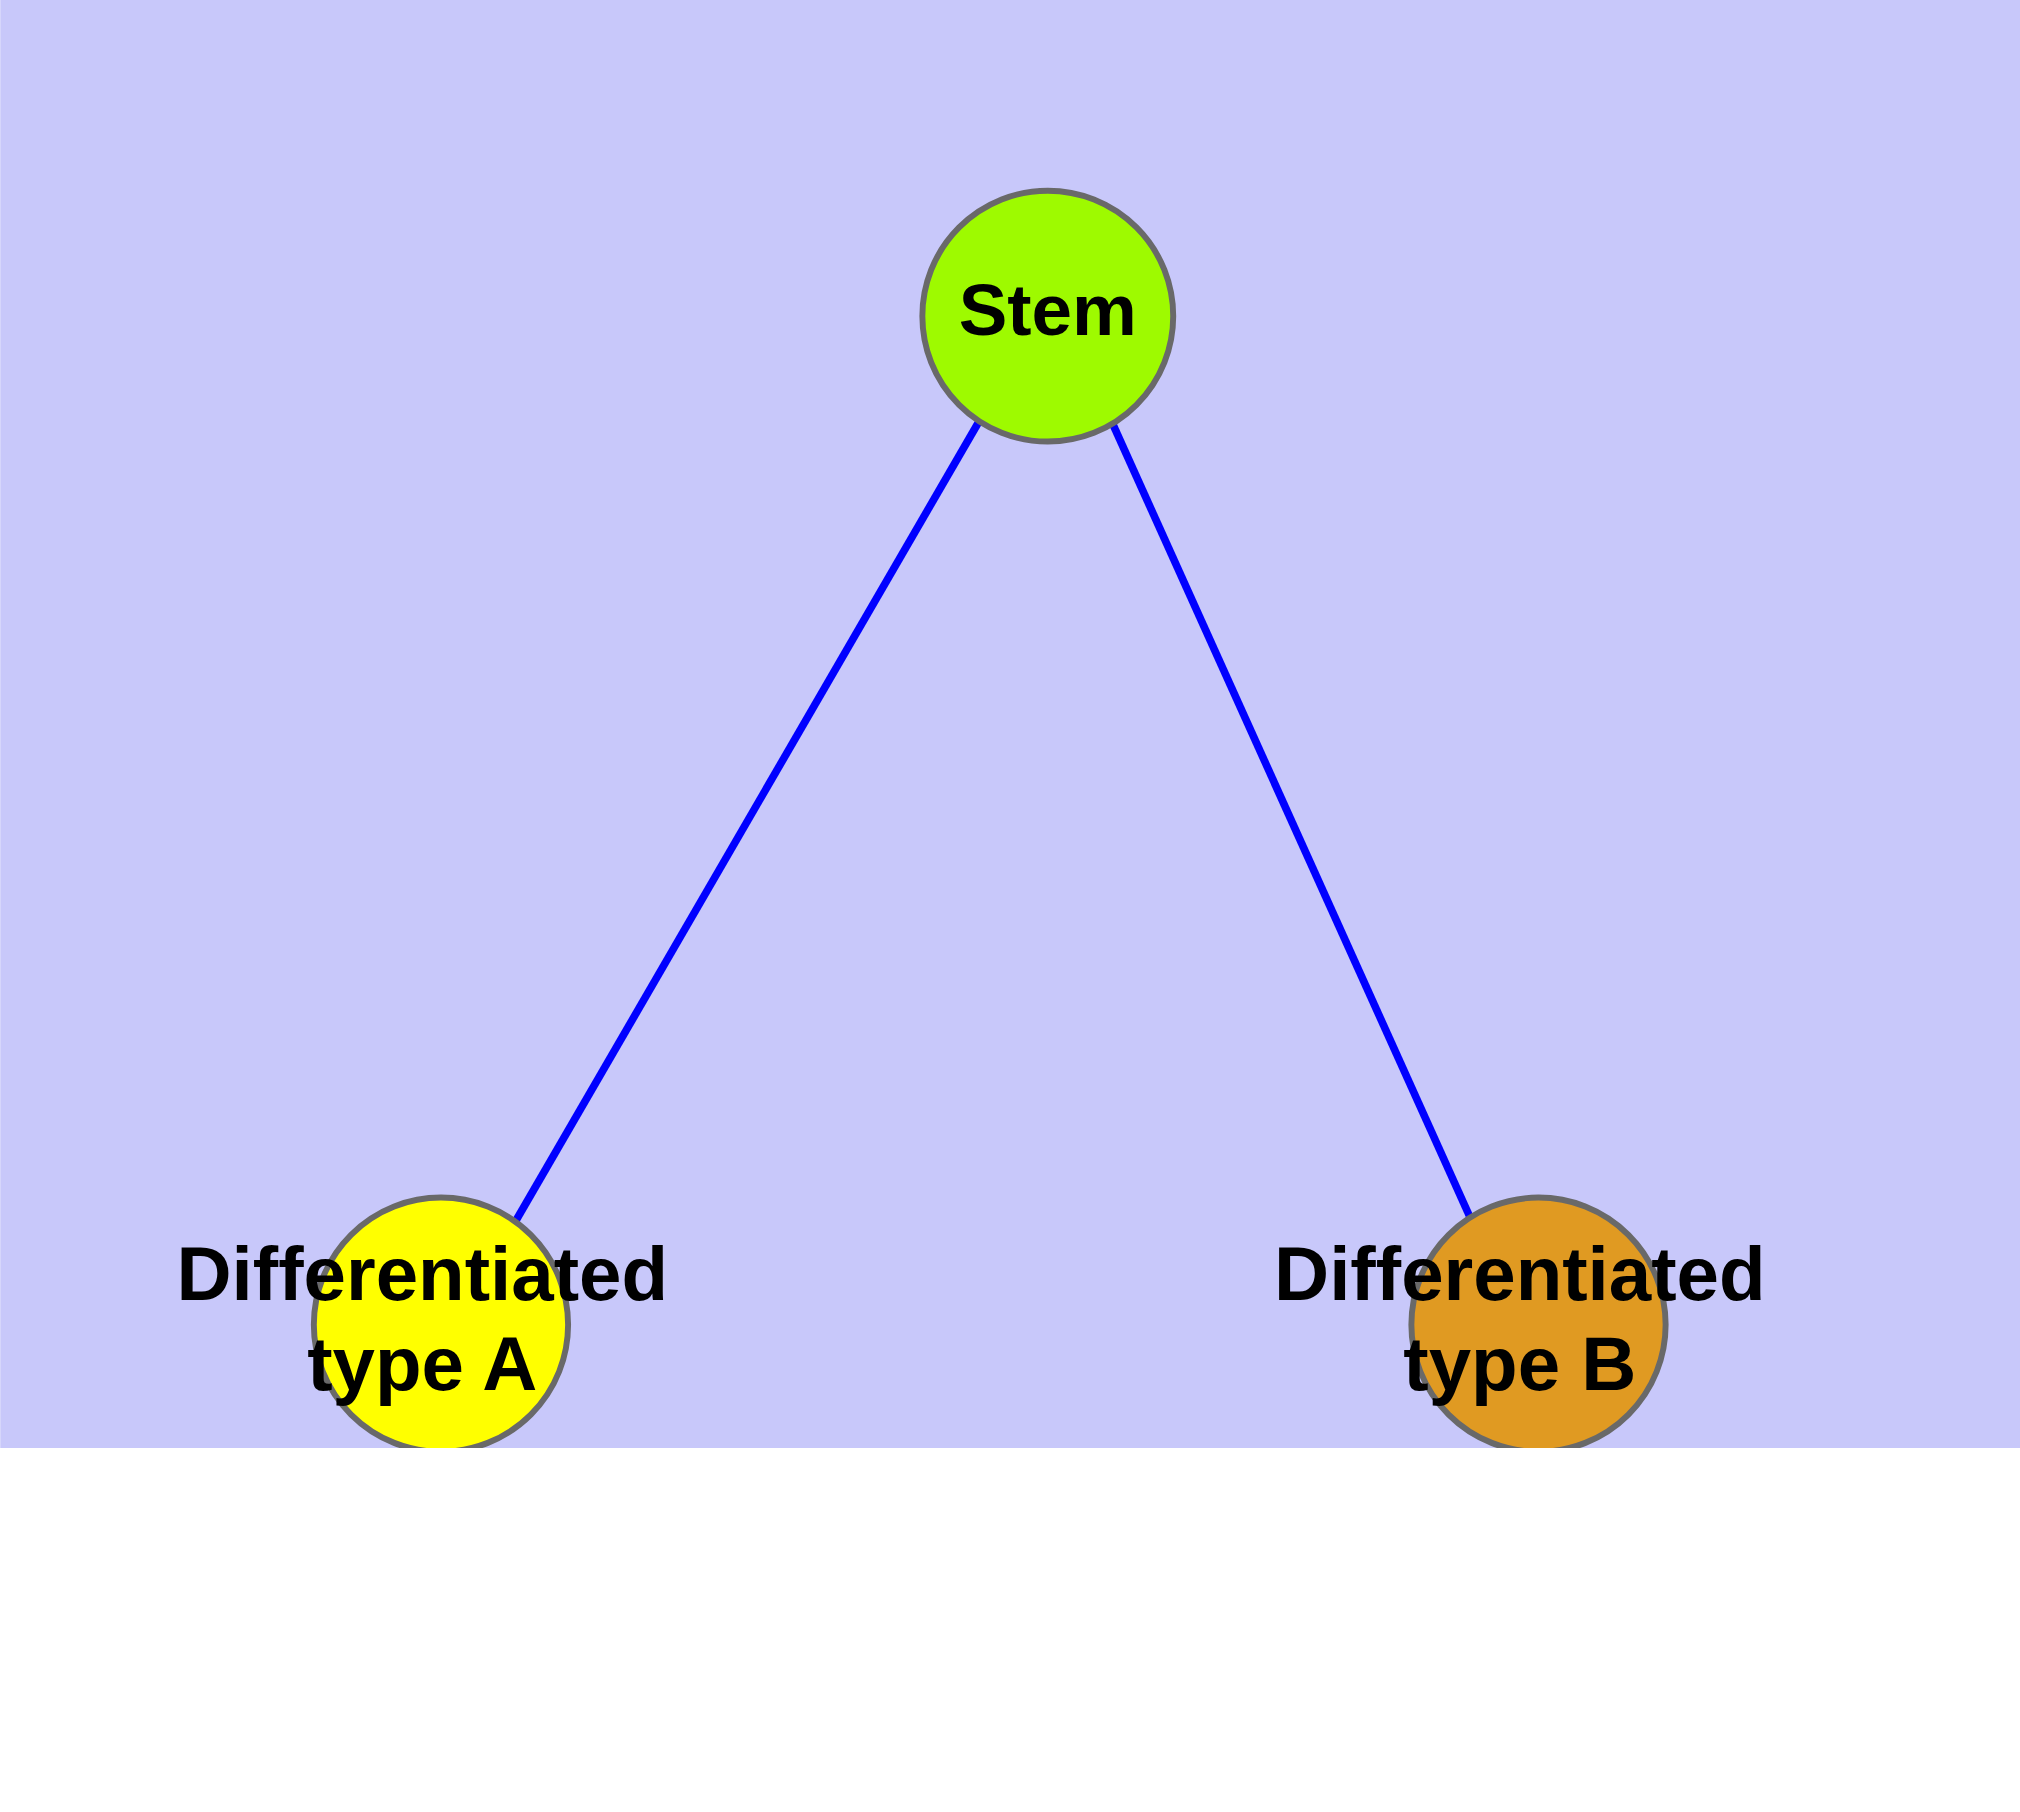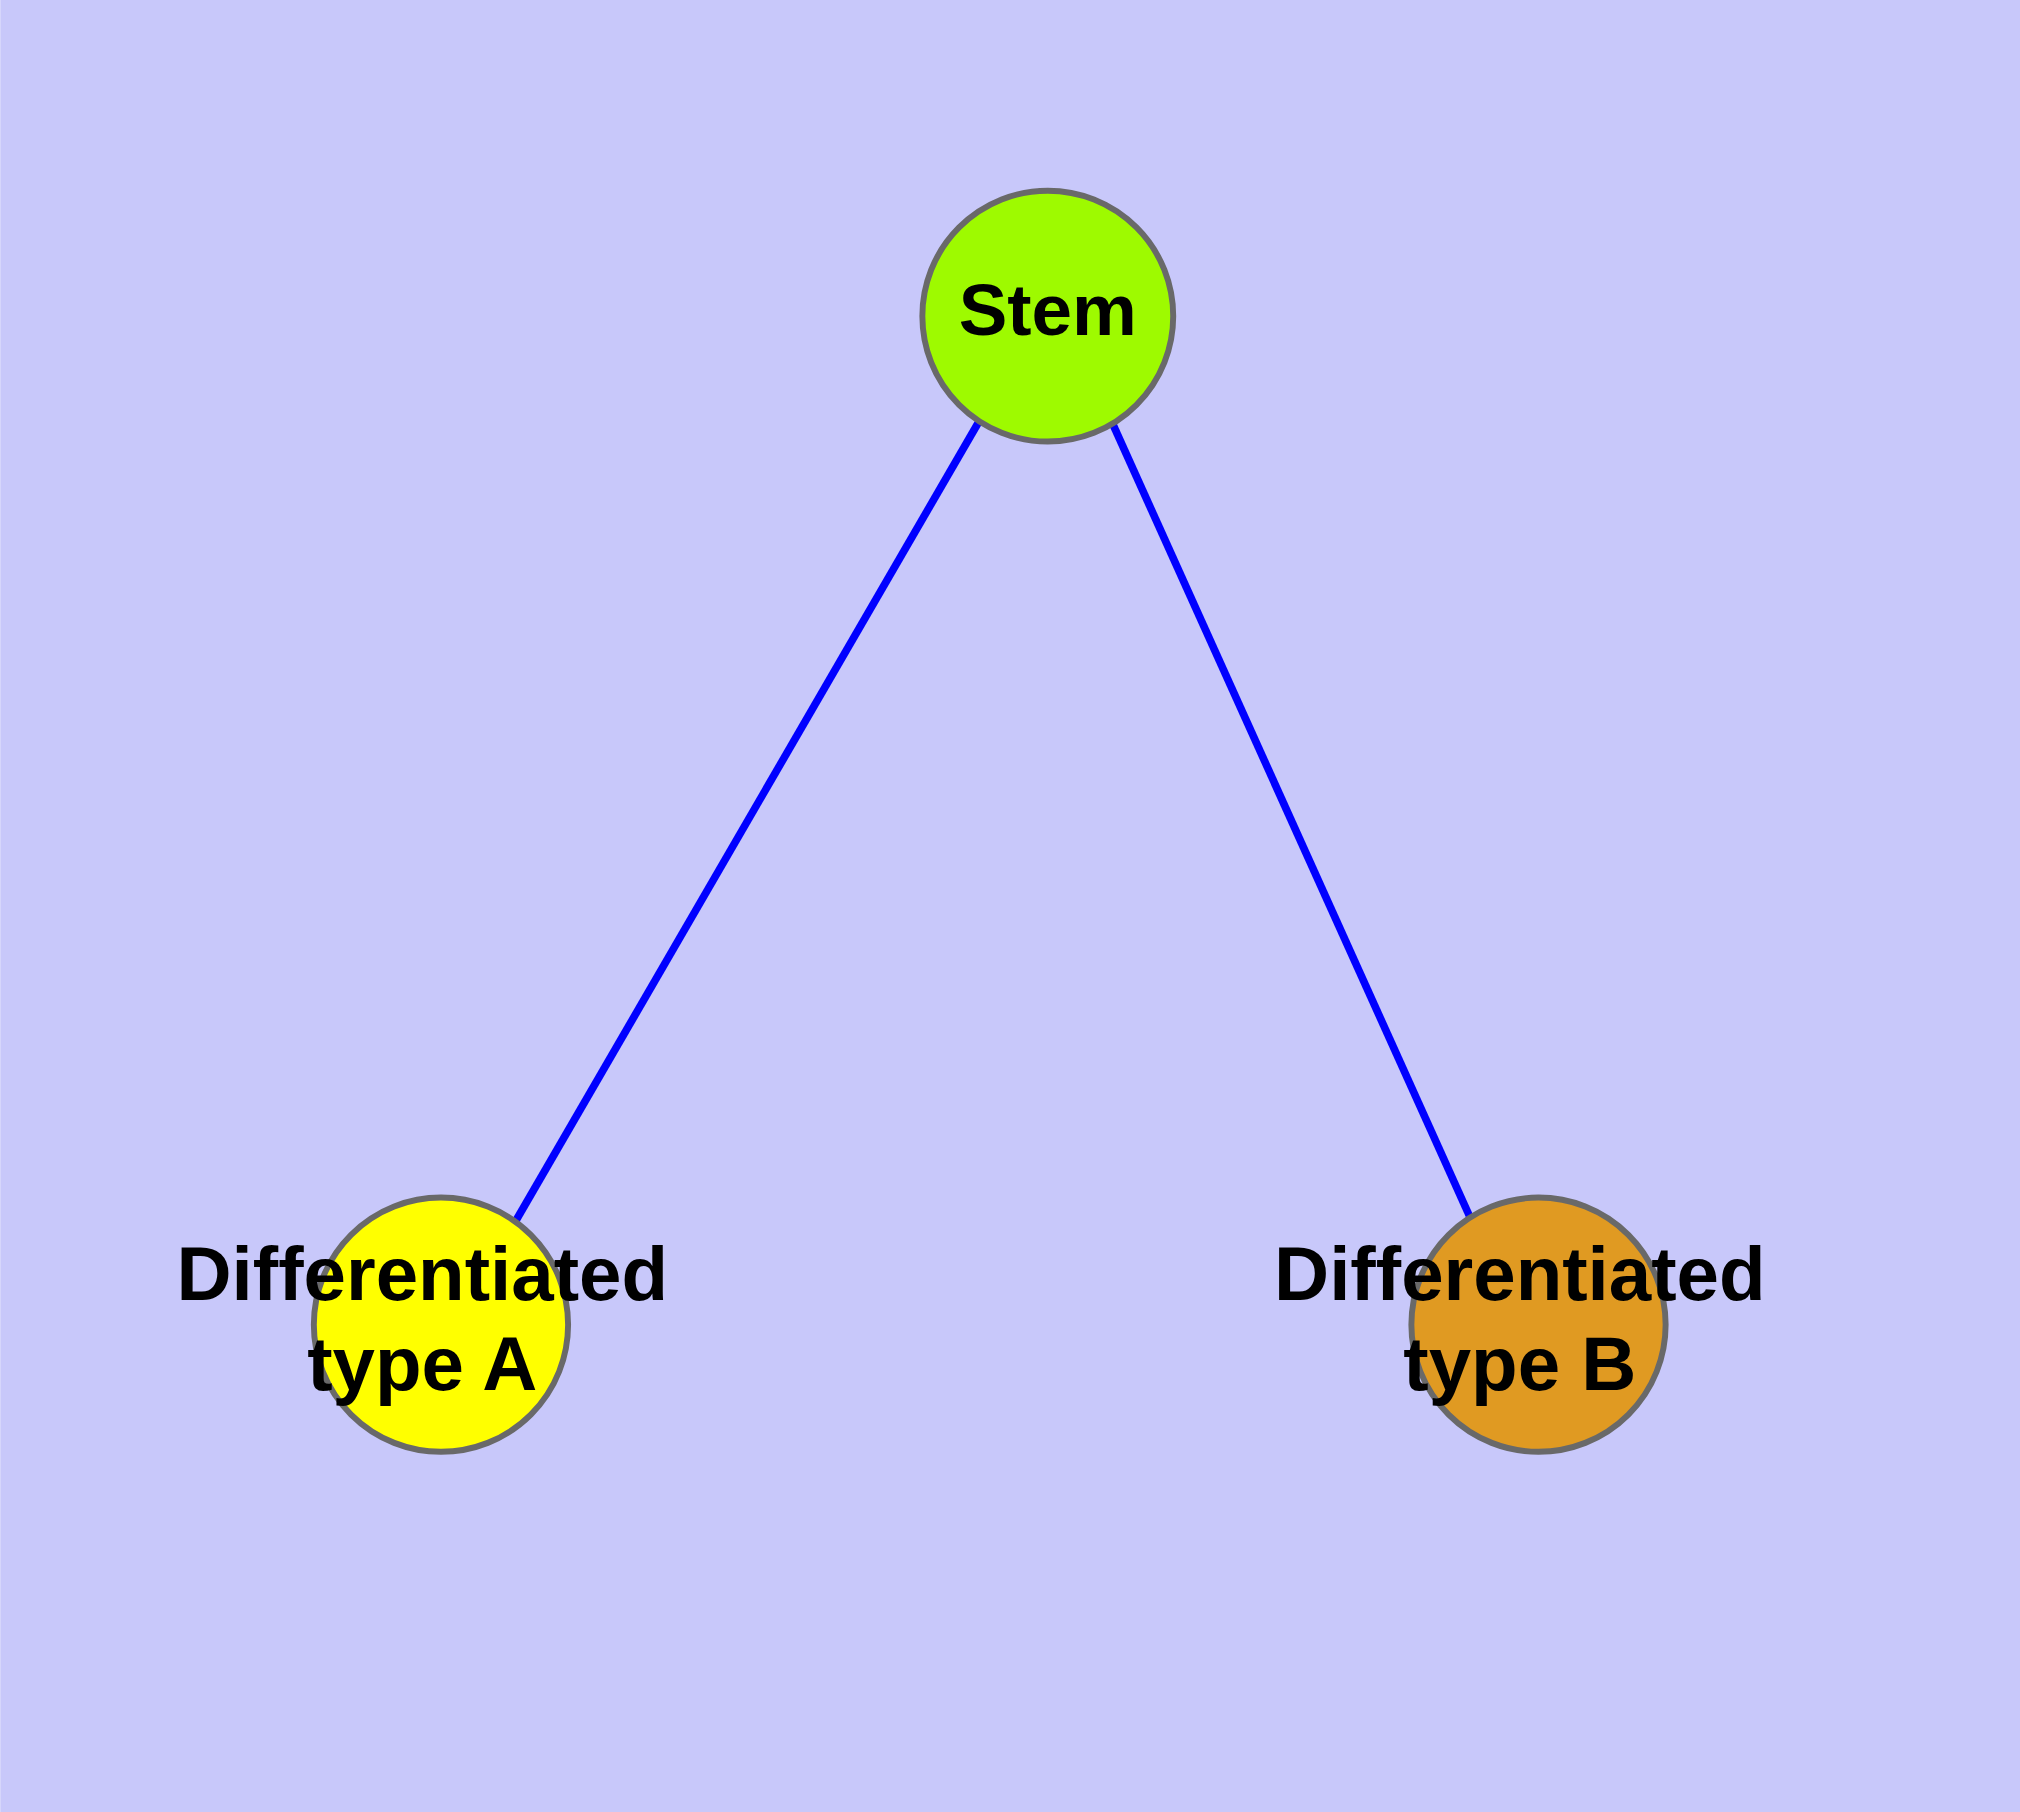--- a/index.html
+++ b/index.html
@@ -27,21 +27,21 @@
     font-family: "Liberation Sans", sans-serif;
     font-weight: bold;
     fill: #000000;
     text-anchor: middle;
     dominant-baseline: middle;
   }
 </style>
 </head>
 <body>
 
-<div id="canvas" style="width: 2021px; height: 1812px;">
+<div id="canvas" style="width: 2021px; height: 1448px;">
   <svg id="graph-svg" viewBox="0 0 2384 2138" preserveAspectRatio="xMidYMid meet">
 
     <rect id="bg-rect" x="0" y="0" width="2384" height="2138" fill="#c8c8fa"></rect>
 
     <g id="edges-group">
       <line id="edge-0" x1="1155" y1="497" x2="608" y2="1441" stroke="#0000ff" stroke-width="9" stroke-linecap="butt"></line>
       <line id="edge-1" x1="1313" y1="501" x2="1735" y2="1438" stroke="#0000ff" stroke-width="9" stroke-linecap="butt"></line>
     </g>
 
     <g id="nodes-group">

